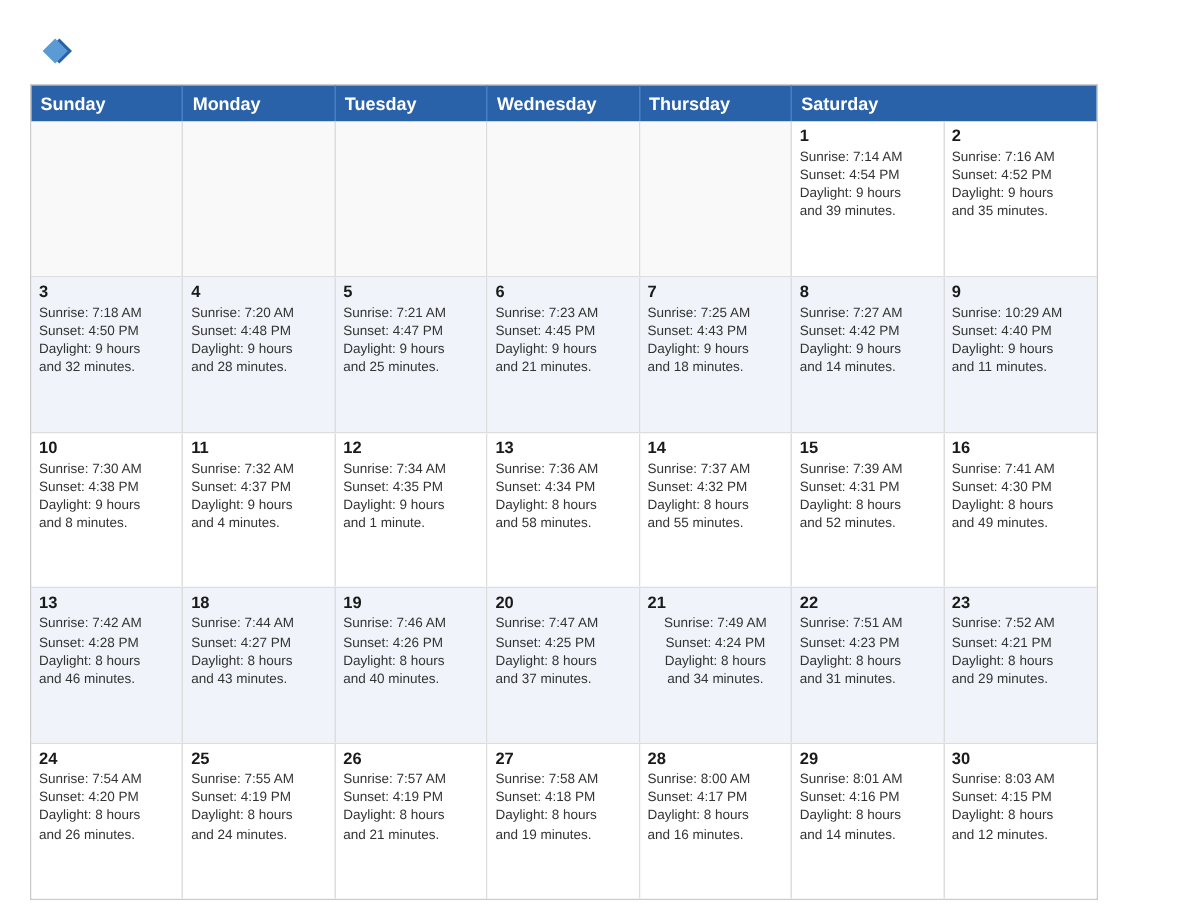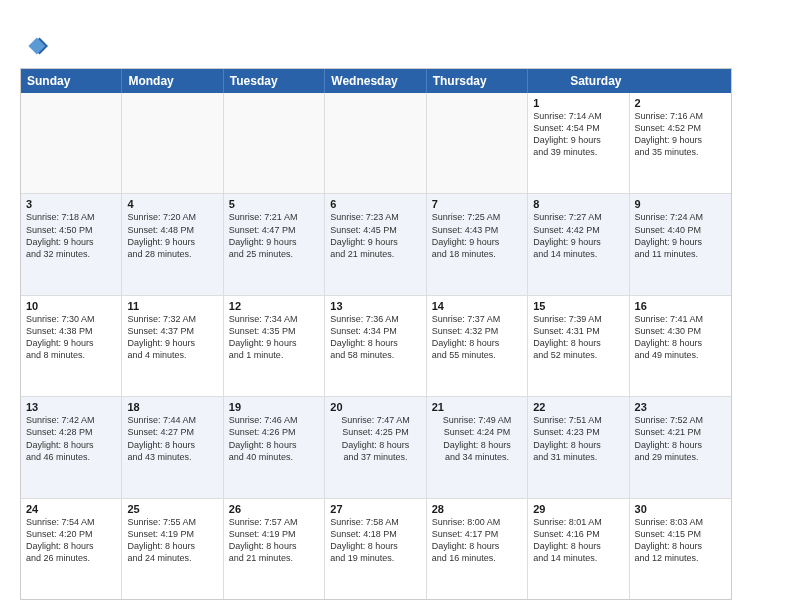--- a/index.html
+++ b/index.html
@@ -6,21 +6,21 @@
     body {
       font-family: Arial, sans-serif;
       background: #fff;
       width: 792px;
       height: 612px;
       overflow: hidden;
     }
     .page {
       width: 752px;
       height: 612px;
-      padding: 28px 20px 12px 20px;
+      padding: 16px 20px 12px 20px;
       display: flex;
       flex-direction: column;
     }
     .header {
       display: flex;
       align-items: flex-start;
       justify-content: space-between;
       margin-bottom: 8px;
     }
     .logo {
@@ -68,21 +68,21 @@
       background: #2962a8;
     }
     .cal-header-cell {
       color: #fff;
       font-size: 12px;
       font-weight: bold;
       padding: 5px 6px;
       text-align: left;
       border-right: 1px solid #4a7ec4;
     }
-    .cal-header-cell:last-child { border-right: none; margin-left: 36px; }
+    .cal-header-cell:last-child { border-right: none; }
     .cal-body {
       flex: 1;
       display: flex;
       flex-direction: column;
     }
     .cal-row {
       display: grid;
       grid-template-columns: repeat(7, 1fr);
       flex: 1;
       border-bottom: 1px solid #ddd;
@@ -204,21 +204,21 @@
           </div>
           <div class="cal-cell alt-row">
             <span class="day-num">8</span>
             <div class="day-info" style="white-space: pre-line;">Sunrise: 7:27 AM
 Sunset: 4:42 PM
 Daylight: 9 hours
 and 14 minutes.</div>
           </div>
           <div class="cal-cell alt-row">
             <span class="day-num">9</span>
-            <div class="day-info" style="white-space: pre-line;">Sunrise: 7:24 AM
+            <div class="day-info" style="white-space: pre-line;">Sunrise: 10:29 AM
 Sunset: 4:40 PM
 Daylight: 9 hours
 and 11 minutes.</div>
           </div>
         </div>
         <div class="cal-row">
           <div class="cal-cell">
             <span class="day-num">10</span>
             <div class="day-info" style="white-space: pre-line;">Sunrise: 7:30 AM
 Sunset: 4:38 PM
@@ -285,21 +285,21 @@
           </div>
           <div class="cal-cell alt-row">
             <span class="day-num">19</span>
             <div class="day-info" style="white-space: pre-line;">Sunrise: 7:46 AM
 Sunset: 4:26 PM
 Daylight: 8 hours
 and 40 minutes.</div>
           </div>
           <div class="cal-cell alt-row">
             <span class="day-num">20</span>
-            <div class="day-info" style="white-space: pre-line; text-align: center;">Sunrise: 7:47 AM
+            <div class="day-info" style="white-space: pre-line;">Sunrise: 7:47 AM
 Sunset: 4:25 PM
 Daylight: 8 hours
 and 37 minutes.</div>
           </div>
           <div class="cal-cell alt-row">
             <span class="day-num">21</span>
             <div class="day-info" style="white-space: pre-line; text-align: center;">Sunrise: 7:49 AM
 Sunset: 4:24 PM
 Daylight: 8 hours
 and 34 minutes.</div>

